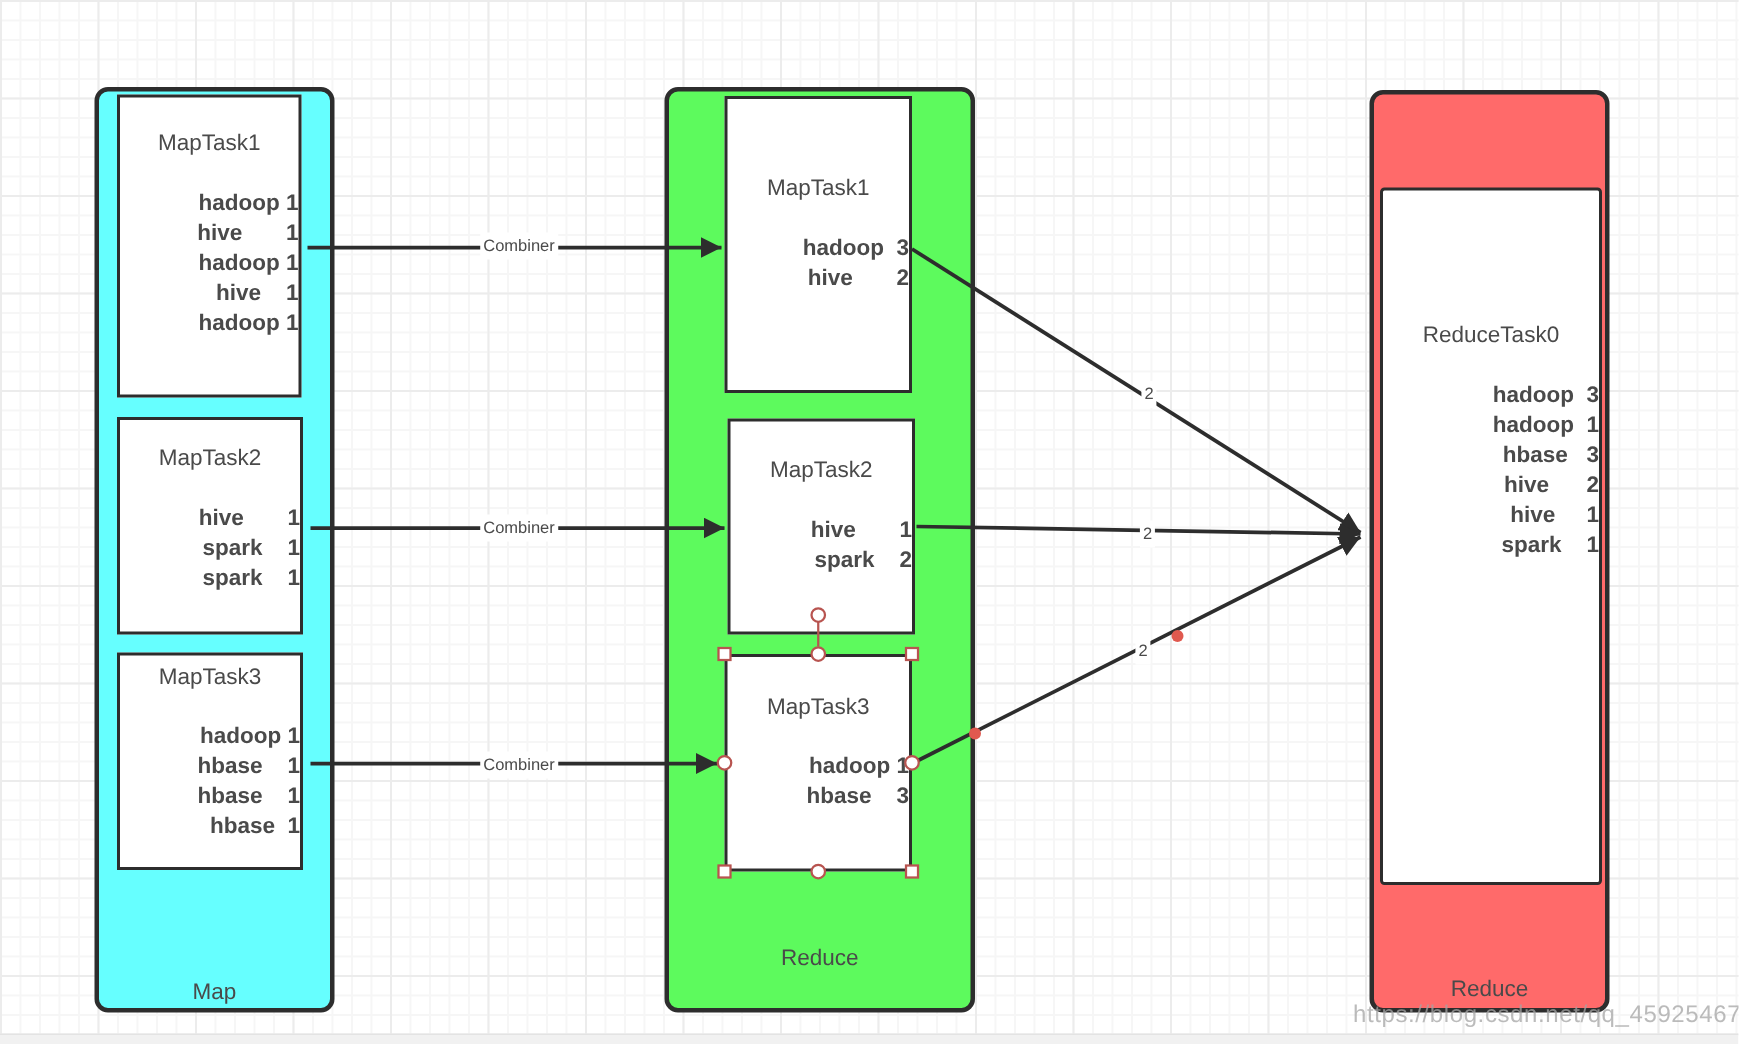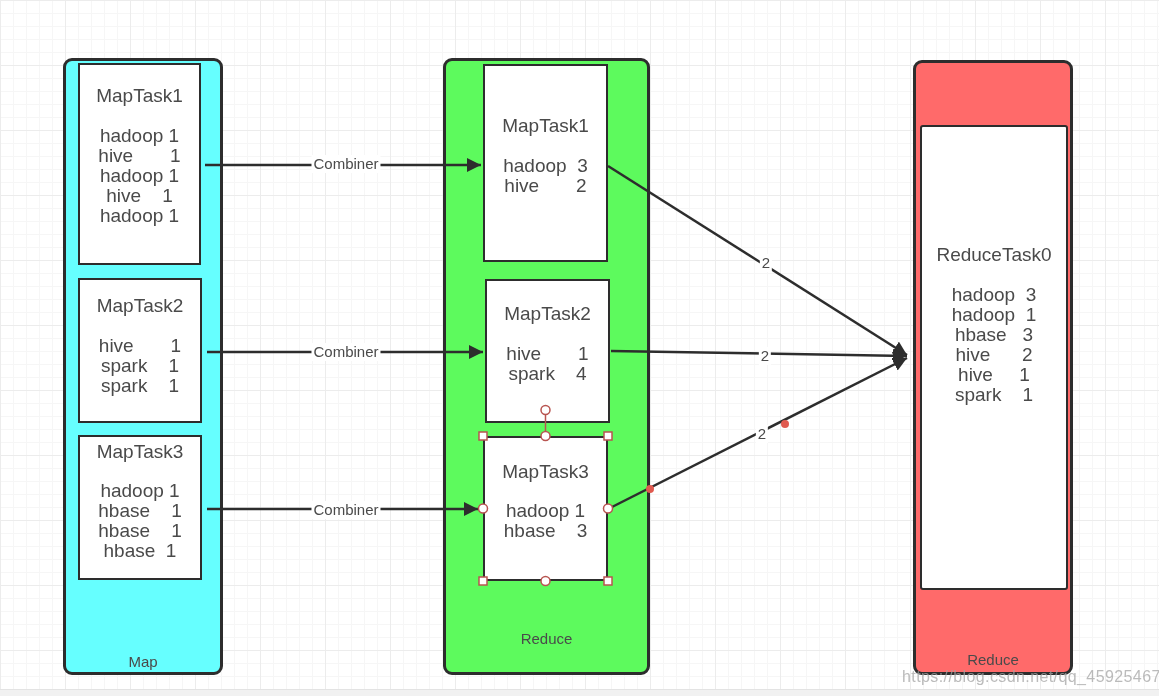--- a/index.html
+++ b/index.html
@@ -14,32 +14,32 @@
     background-size: 65px 65px, 65px 65px, 13px 13px, 13px 13px;
     font-family:"Liberation Sans","DejaVu Sans",sans-serif;
     color:#4a4a4a;
   }
   .col {
     position:absolute; box-sizing:border-box;
     border:3px solid #2d2d2d; border-radius:9px; z-index:1;
   }
   .task {
     position:absolute; box-sizing:border-box; background:#ffffff;
-    border:2px solid #2d2d2d; font-size:19px; z-index:2;
+    border:2px solid #2d2d2d; font-size:15px; z-index:2;
   }
   .ttl { text-align:center; line-height:20px; }
-  .lines div { text-align:center; line-height:20px; white-space:pre; }
+  .lines div { text-align:right; line-height:20px; white-space:pre;font-weight:bold; }
   .col-label {
     position:absolute; left:0; right:0; text-align:center;
     font-size:15px; line-height:20px;
   }
   .overlay { position:absolute; left:0; top:0; z-index:3; }
   .edge-label {
     position:absolute; transform:translate(-50%,-50%);
-    background:#ffffff; padding:0 2px; font-size:15px; line-height:18px;
+    background:#ffffff; padding:0 2px; font-size:11px; line-height:18px;
     z-index:4; white-space:nowrap;
   }
   .watermark {
     position:absolute; left:902px; top:668px; z-index:5;
     font-size:16px; letter-spacing:0.4px; color:rgba(164,164,164,0.75);
     white-space:nowrap;
   }
   .bottom-bar {
     position:absolute; left:0; top:689px; width:1159px; height:7px;
     background:#f1f1f1; border-top:1px solid #e3e3e3; z-index:6;
@@ -86,36 +86,36 @@
       <div class="ttl" style="margin-top:50px">MapTask1</div>
       <div class="lines" style="margin-top:20px">
         <div>hadoop  3</div>
         <div>hive       2</div>
       </div>
     </div>
     <div class="task" style="left:39px;top:218px;width:125px;height:144px;">
       <div class="ttl" style="margin-top:23px">MapTask2</div>
       <div class="lines" style="margin-top:20px">
         <div>hive       1</div>
-        <div>spark    4</div>
+        <div>spark    2</div>
       </div>
     </div>
     <div class="task" style="left:37px;top:375px;width:125px;height:145px;">
       <div class="ttl" style="margin-top:24px">MapTask3</div>
       <div class="lines" style="margin-top:19px">
         <div>hadoop 1</div>
         <div>hbase    3</div>
       </div>
     </div>
     <div class="col-label" style="bottom:23px">Reduce</div>
   </div>
 
   <div class="col" style="left: 913px; top: 60px; width: 160px; height: 615px; background-color: rgb(255, 106, 106);">
     <div class="task" style="left:4px;top:62px;width:148px;height:465px;border-radius:3px;">
-      <div class="ttl" style="margin-top:118px">ReduceTask0</div>
+      <div class="ttl" style="margin-top:87px">ReduceTask0</div>
       <div class="lines" style="margin-top:20px">
         <div>hadoop  3</div>
         <div>hadoop  1</div>
         <div>hbase   3</div>
         <div>hive      2</div>
         <div>hive     1</div>
         <div>spark    1</div>
       </div>
     </div>
     <div class="col-label" style="bottom:2px">Reduce</div>

